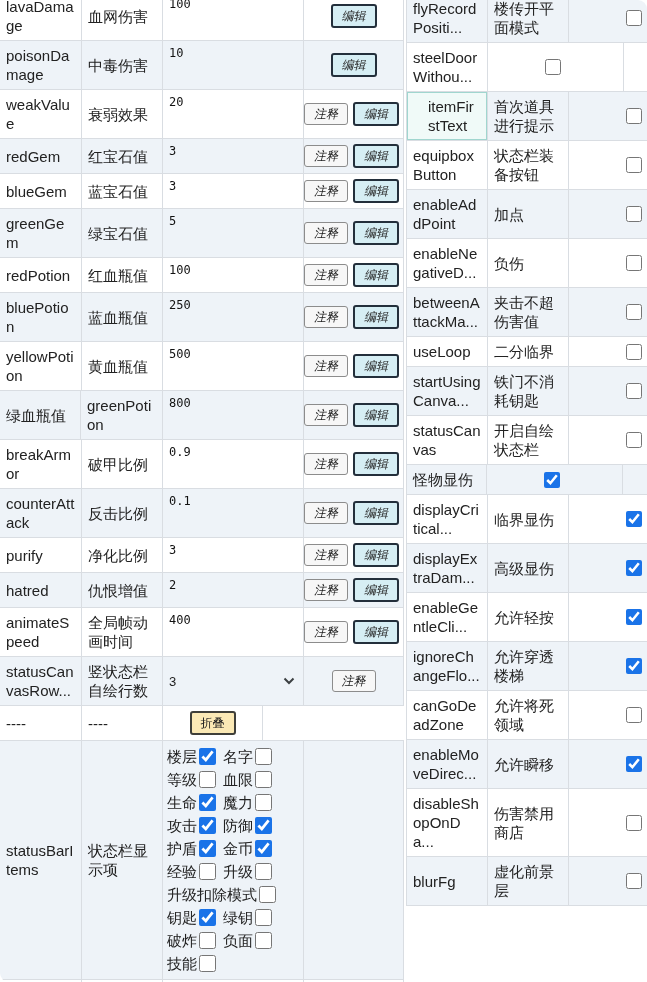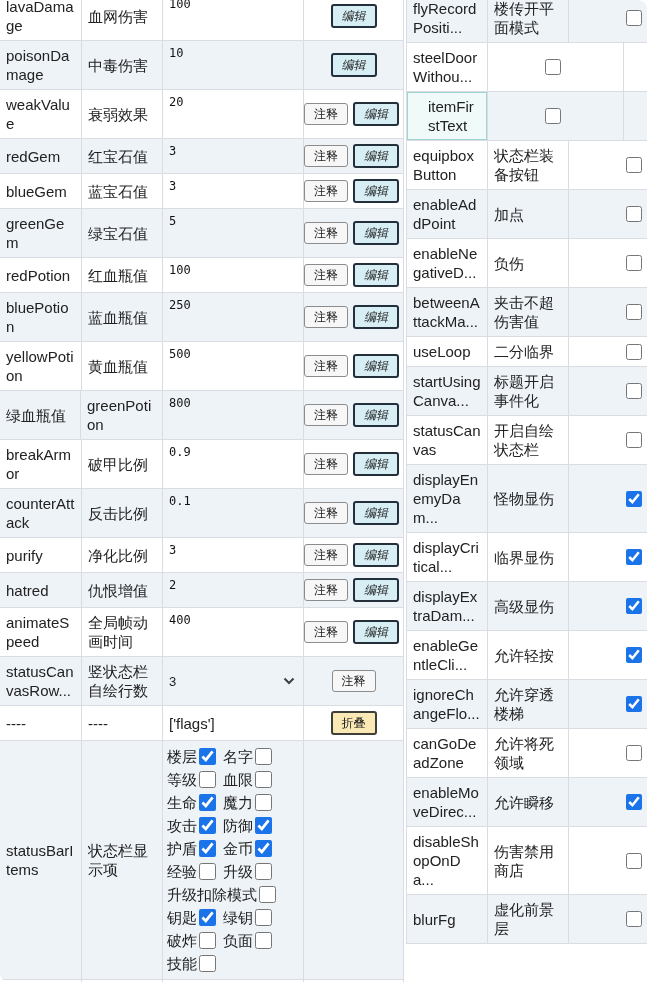--- a/index.html
+++ b/index.html
@@ -22,21 +22,21 @@
   .lt .val.vcenter { align-items:center; justify-content:center; }
   .lt .btns { width:100px; justify-content:flex-end; gap:5px; padding-right:4px; }
   .lt .btns.center { justify-content:center; padding-right:6px; }
   .val-list { width:141px; flex-wrap:wrap; align-content:flex-start; padding:4px 4px; }
   .cl-item { display:inline-flex; align-items:center; margin-right:7px; font-size:15px; line-height:23px; white-space:nowrap; }
   .cl-item input { width:17px; height:17px; margin-left:2px; }
   .rt .val { width:136px; padding-left:57px; }
   .rt .val input { width:16px; height:16px; }
   input[type=checkbox] { accent-color:var(--checkbox_accent); }
   button { font-family:inherit; font-size:12px; color:#222; padding:2px 9px; border-radius:3px; cursor:pointer; line-height:16px; white-space:nowrap; }
-  .btn-comment  { background:var(--comment_bg);  border:1px solid var(--comment_border); }
+  .btn-comment  { background:var(--comment_bg);  border:1px solid var(--comment_border);font-style:italic; }
   .btn-edit     { background:var(--edit_bg);     border:2px solid var(--edit_border);font-style:italic; }
   .btn-collapse { background:var(--collapse_bg); border:2px solid var(--collapse_border); }
   .chev { flex:0 0 auto; margin-right:2px; }
 </style>
 </head>
 <body>
 
 <div class="screen">
   <div class="tbl lt" id="left-table" style="left:0; top:-8px; width:404px;">
       <div class="row">
@@ -181,21 +181,20 @@
             <polyline points="1.5,1.5 6,6 10.5,1.5" fill="none" stroke="#3c4043" stroke-width="2"></polyline>
           </svg>
         </div>
         <div class="cell btns center">
           <button class="btn-comment">注释</button>
         </div>
       </div>
       <div class="row">
         <div class="cell key">----</div>
         <div class="cell lab">----</div>
-        <div class="cell val plain">['flags']</div>
         <div class="cell btns center">
           <button class="btn-collapse">折叠</button>
         </div>
       </div>
       <div class="row alt">
         <div class="cell key">statusBarItems</div>
         <div class="cell lab">状态栏显示项</div>
         <div class="cell val-list">
           <span class="cl-item">
             <span>楼层</span>
@@ -288,20 +287,21 @@
         </div>
       </div>
       <div class="row">
         <div class="cell key">steelDoorWithou...</div>
         <div class="cell val">
           <input type="checkbox" style="">
         </div>
       </div>
       <div class="row alt">
         <div class="cell key selected">itemFirstText</div>
+        <div class="cell lab">首次道具进行提示</div>
         <div class="cell val">
           <input type="checkbox" style="">
         </div>
       </div>
       <div class="row">
         <div class="cell key">equipboxButton</div>
         <div class="cell lab">状态栏装备按钮</div>
         <div class="cell val">
           <input type="checkbox" style="">
         </div>
@@ -329,34 +329,33 @@
       </div>
       <div class="row">
         <div class="cell key">useLoop</div>
         <div class="cell lab">二分临界</div>
         <div class="cell val">
           <input type="checkbox" style="">
         </div>
       </div>
       <div class="row alt">
         <div class="cell key">startUsingCanva...</div>
-        <div class="cell lab">标题开启事件化</div>
+        <div class="cell lab">铁门不消耗钥匙</div>
         <div class="cell val">
           <input type="checkbox" style="">
         </div>
       </div>
       <div class="row">
         <div class="cell key">statusCanvas</div>
         <div class="cell lab">开启自绘状态栏</div>
         <div class="cell val">
           <input type="checkbox" style="">
         </div>
       </div>
       <div class="row alt">
-        <div class="cell key">displayEnemyDam...</div>
         <div class="cell lab">怪物显伤</div>
         <div class="cell val">
           <input type="checkbox" checked="" style="">
         </div>
       </div>
       <div class="row">
         <div class="cell key">displayCritical...</div>
         <div class="cell lab">临界显伤</div>
         <div class="cell val">
           <input type="checkbox" checked="" style="">

